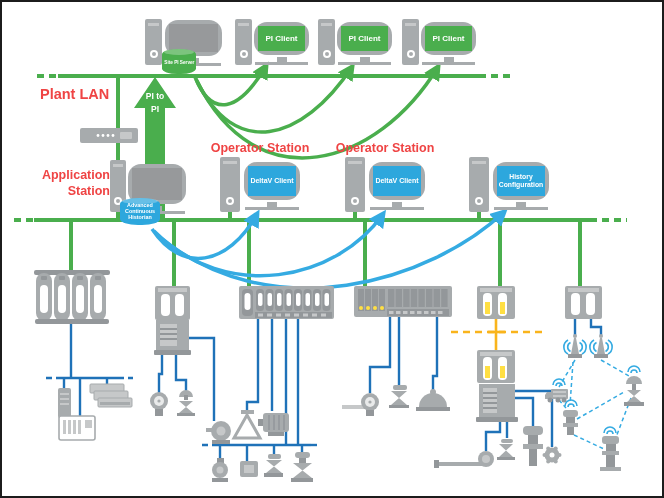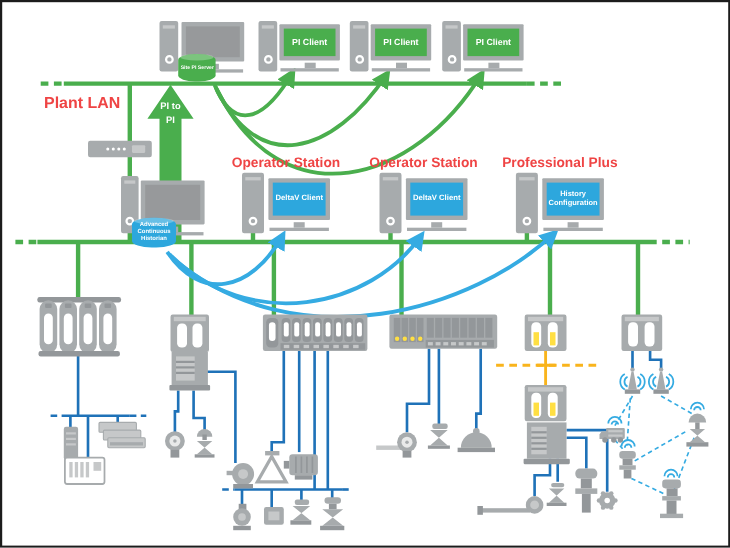--- a/index.html
+++ b/index.html
@@ -20,21 +20,21 @@
   .yd {stroke:#f9b41c;stroke-width:2.6;fill:none;stroke-dasharray:7 5;}
   
   .f{fill:#a7abad;}.fd{fill:#93979a;}.fl{fill:#c6c8c9;}.fw{fill:#fff;}.fy{fill:#ffdf43;}.fg{fill:#4aae4d;}
 
   
   .lbl{position:absolute;color:#ef4444;font-weight:700;line-height:1.25;}
   .tw{position:absolute;background:#a7abad;border-radius:2px;}
   .tw::before{content:"";position:absolute;top:4px;left:3px;right:3px;height:3px;background:#c6c8c9;}
   .tw::after{content:"";position:absolute;left:50%;transform:translateX(-50%);bottom:7px;
              width:4px;height:4px;border:2.5px solid #fff;border-radius:50%;}
-  .mon{position:absolute;background:#a7abad;border-radius:1px;}
+  .mon{position:absolute;background:#a7abad;border-radius:13px;}
   .mon::after{content:"";position:absolute;left:50%;transform:translateX(-50%);bottom:-7px;width:10px;height:5px;background:#a7abad;}
   .mon::before{content:"";position:absolute;left:1px;right:1px;bottom:-10px;height:3px;background:#a7abad;}
   .scr{position:absolute;inset:4px;display:flex;align-items:center;justify-content:center;
        text-align:center;color:#fff;font-weight:700;}
   .scr.green{background:#4aae4d;}
   .scr.blue{background:#2da7dd;}
   .scr.dark{background:#97999b;}
   .cyl{position:absolute;border-radius:45%/22%;display:flex;align-items:center;justify-content:center;
        text-align:center;color:#fff;font-weight:700;}
   .cyl::before{content:"";position:absolute;top:0;left:2px;right:2px;height:6px;border-radius:50%;background:rgba(255,255,255,.28);}
@@ -445,23 +445,23 @@
         <rect class="fd" x="604" y="453" width="9" height="14"></rect>
     <rect class="f" x="598" y="465" width="21" height="4"></rect>
   </g>
   <use href="#wif" x="557" y="383"></use>
   <use href="#wif" x="632" y="370"></use>
   <use href="#wif" x="569" y="404"></use>
   <use href="#wif" x="608" y="431"></use>
 </svg>
 
 <div class="lbl" style="left:38px;top:83px;font-size:14.5px;">Plant LAN</div>
+<div class="lbl" style="left:22px;top:166px;width:86px;font-size:12.5px;text-align:right;">Application Station</div>
 <div class="lbl" style="left:202px;top:139px;width:112px;font-size:12.5px;text-align:center;">Operator Station</div>
 <div class="lbl" style="left:327px;top:139px;width:112px;font-size:12.5px;text-align:center;">Operator Station</div>
-<div class="lbl" style="left:449px;top:139px;width:116px;font-size:12.5px;text-align:center;">Professional Plus</div>
 <div class="pi2pi">PI to PI</div>
 
 <div class="tw" style="left:143px;top:17px;width:17px;height:46px;"></div>
 <div class="mon" style="left:163px;top:18px;width:57px;height:36px;">
   <div class="scr dark"></div>
 </div>
 <div class="cyl g" style="left:160px;top:47px;width:34px;height:25px;font-size:6px;">
   <span style="transform:scale(.78);white-space:nowrap;">Site PI Server</span>
 </div>
 

